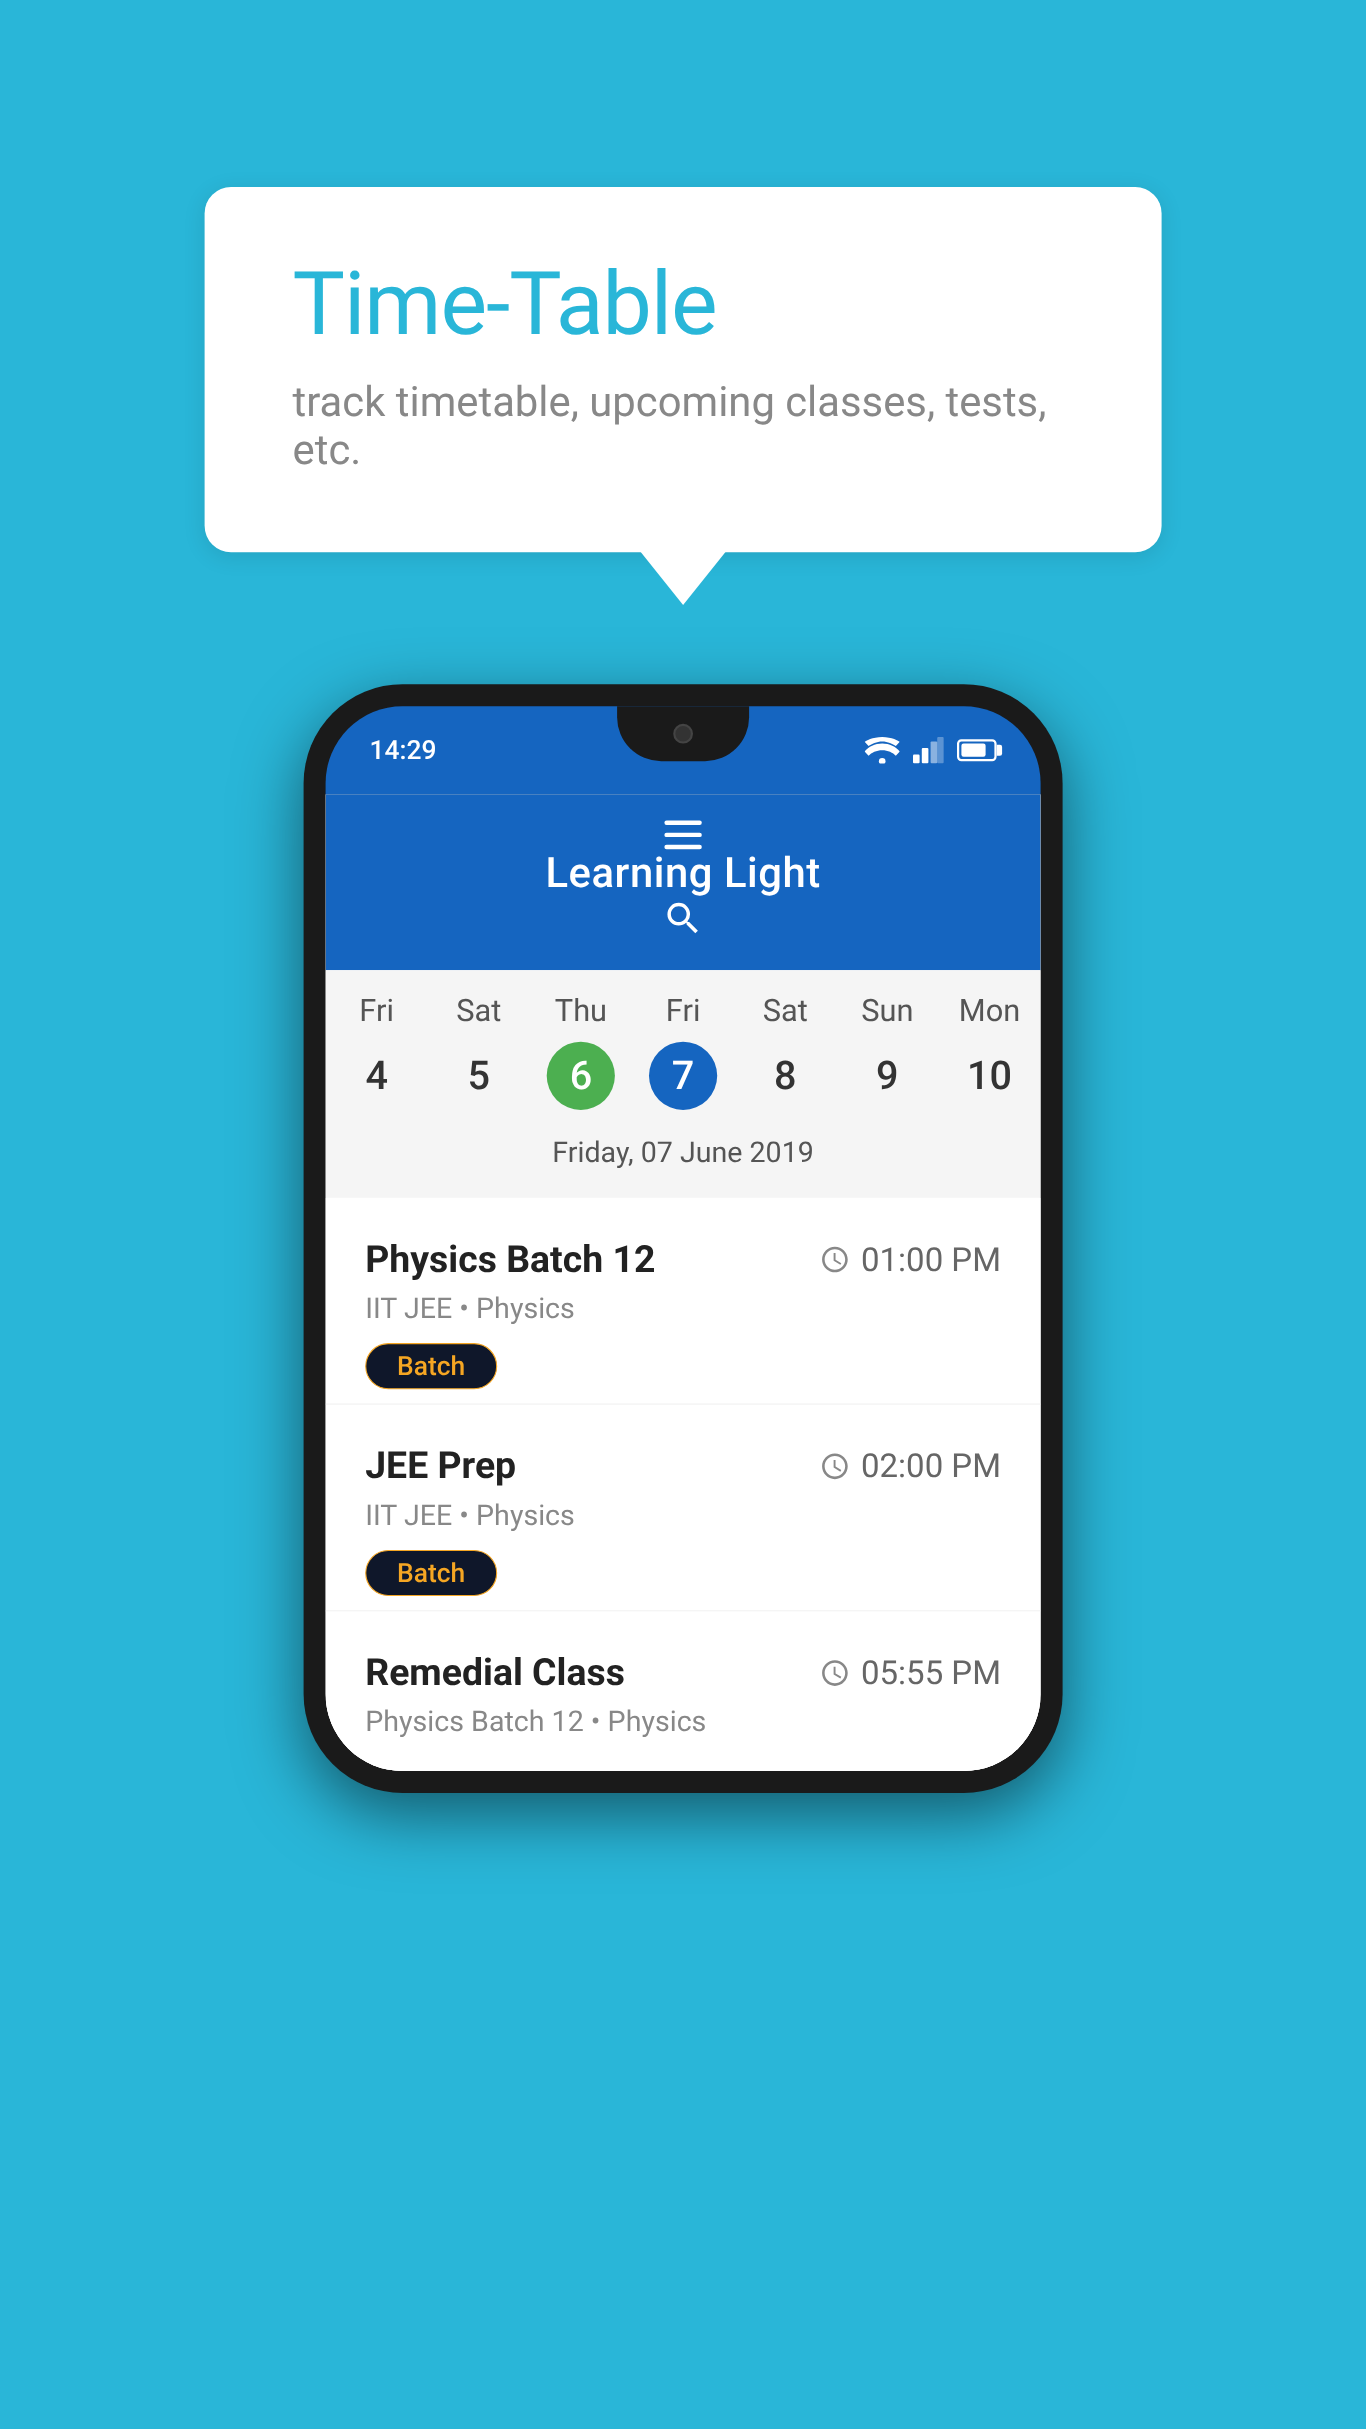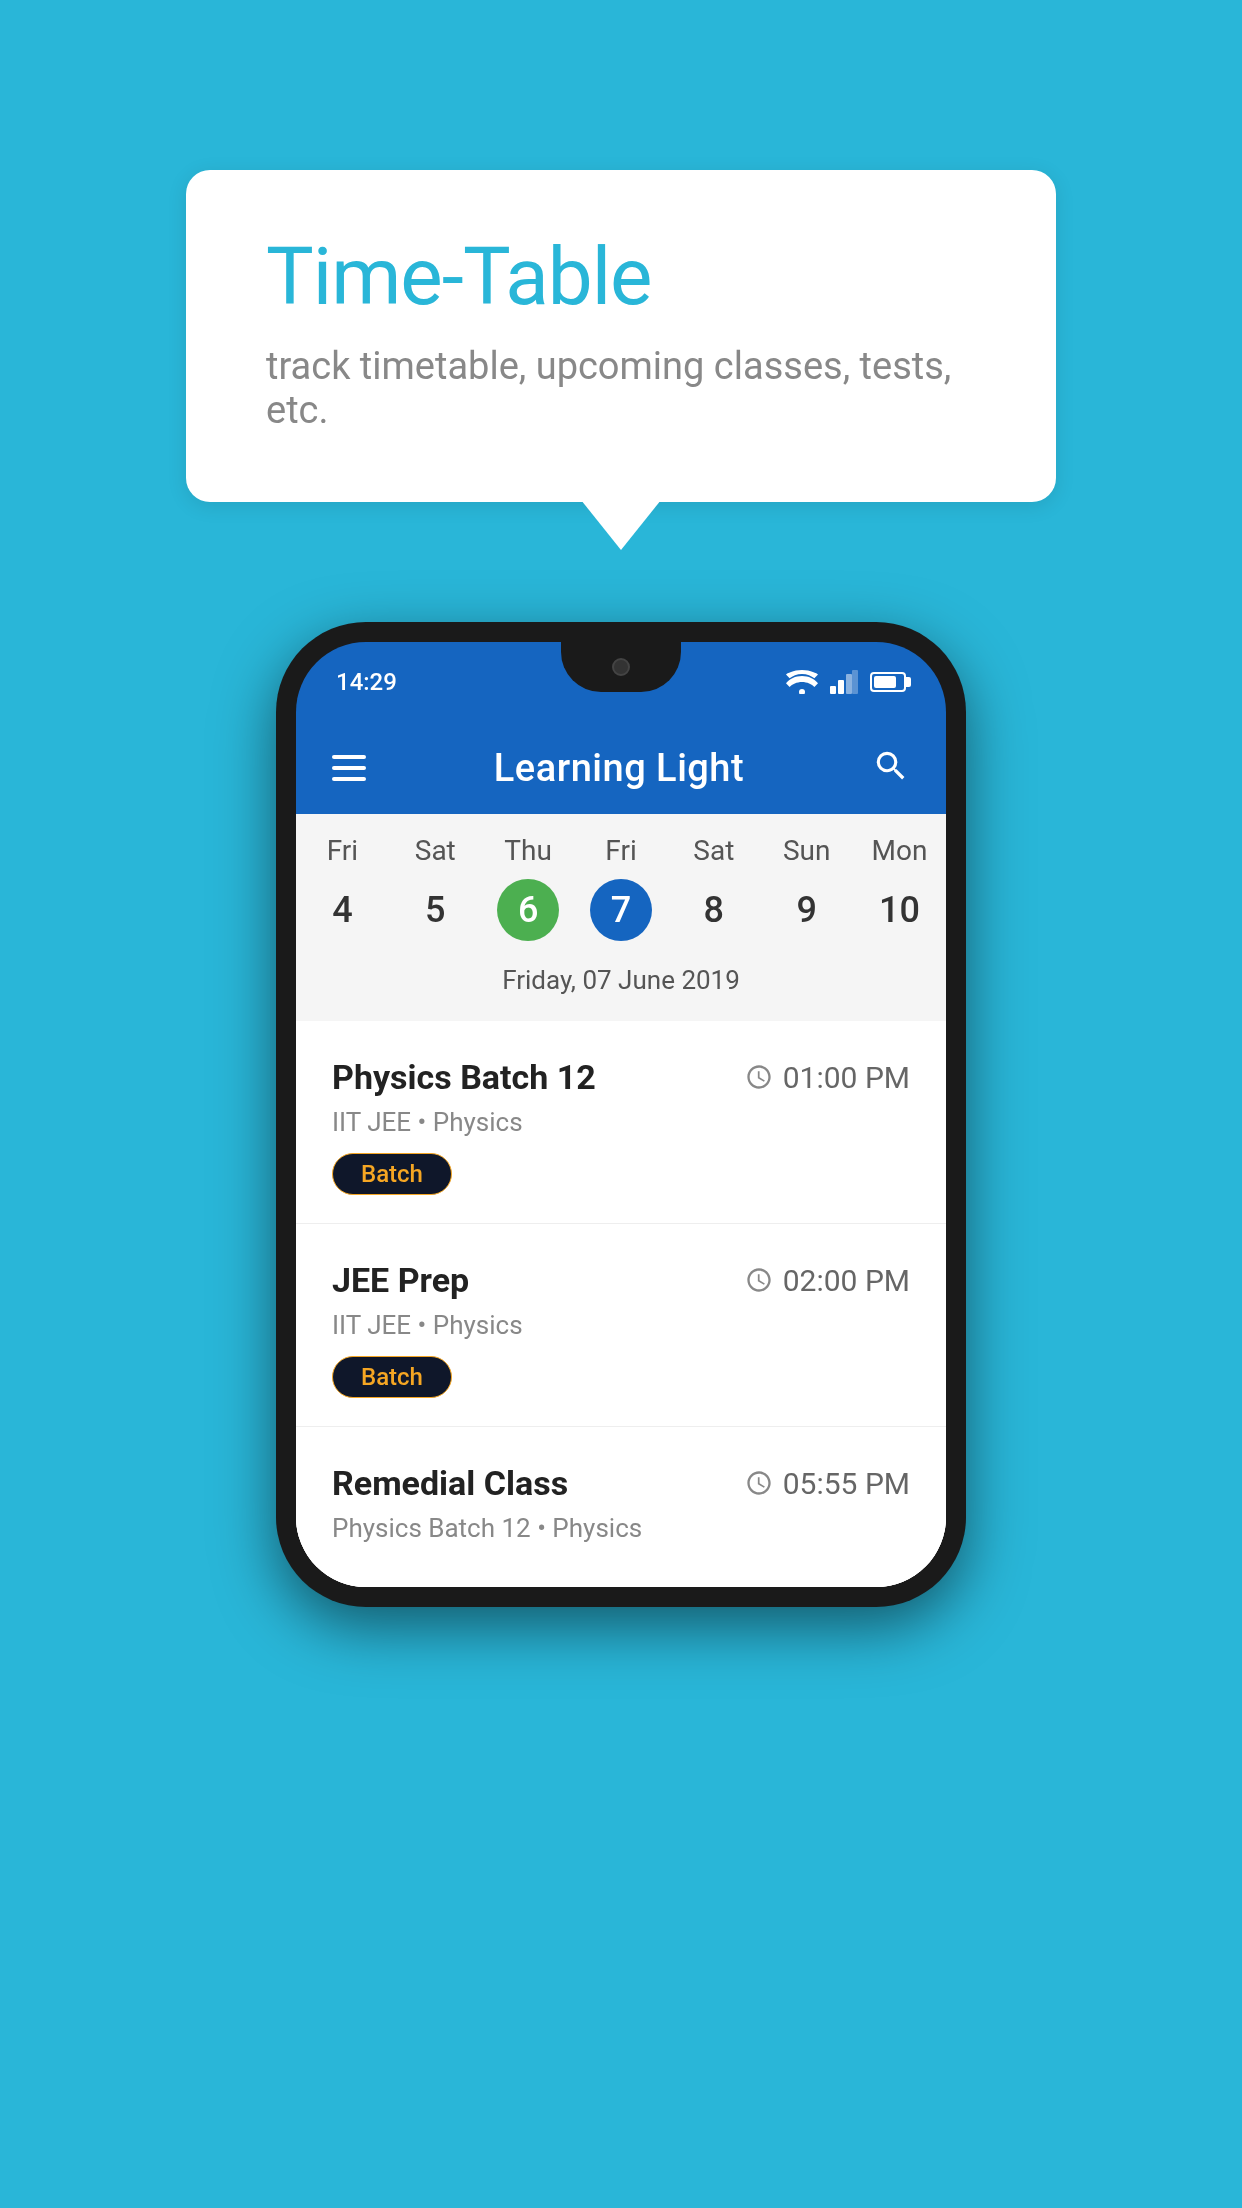--- a/index.html
+++ b/index.html
@@ -138,20 +138,21 @@
       overflow: hidden;
     }
 
     
     .app-header {
       background: #1565c0;
       padding: 24px 36px;
       display: flex;
       align-items: center;
       justify-content: space-between;
+      flex-direction: column;
     }
     .hamburger-icon {
       display: flex;
       flex-direction: column;
       gap: 7px;
       cursor: pointer;
     }
     .hamburger-icon span {
       display: block;
       width: 34px;
@@ -227,21 +228,21 @@
       font-size: 26px;
       color: #555;
       padding: 8px 12px 16px;
     }
 
     
     .schedule-list {
       background: white;
     }
     .schedule-item {
-      padding: 36px 36px 28px;
+      padding: 36px 36px 13px;
       border-bottom: 1px solid #eee;
       background: white;
     }
     .schedule-item-header {
       display: flex;
       align-items: center;
       justify-content: space-between;
       margin-bottom: 10px;
     }
     .schedule-name {

